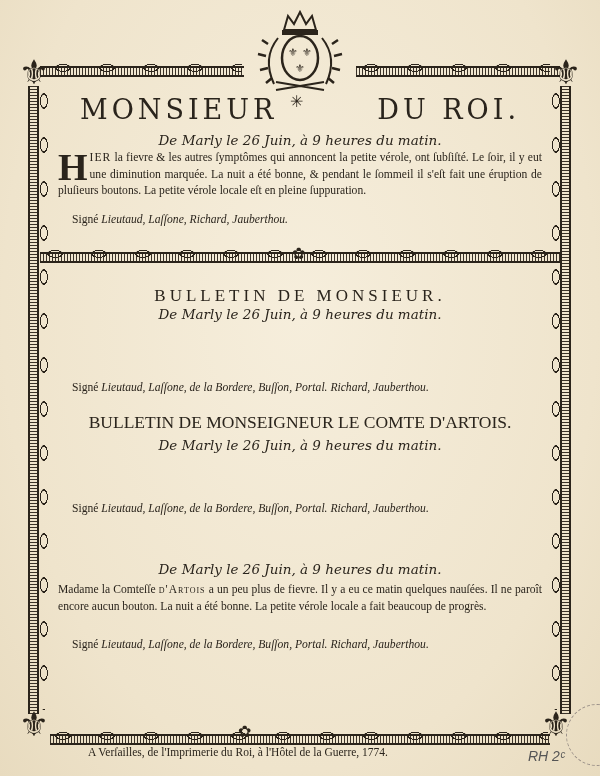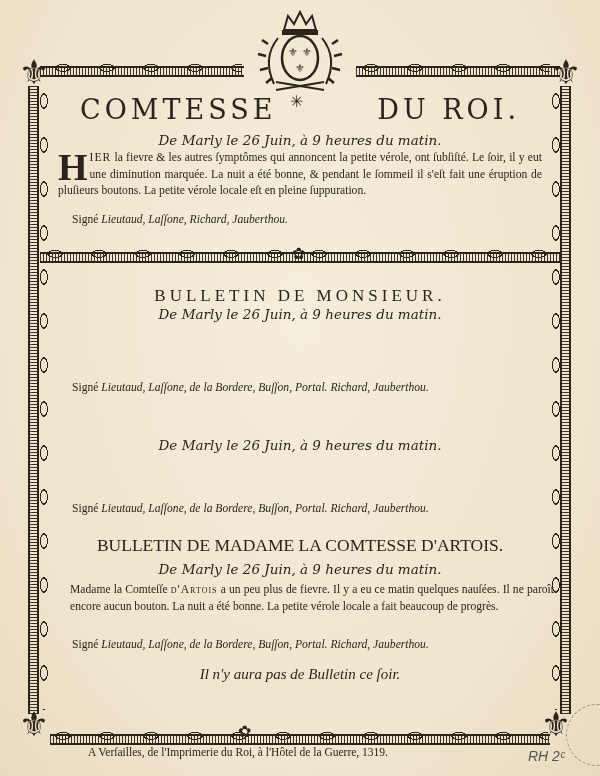--- a/index.html
+++ b/index.html
@@ -127,53 +127,52 @@
     <text x="40" y="48" font-size="11" fill="#2b241b">⚜</text>
     <text x="54" y="48" font-size="11" fill="#2b241b">⚜</text>
     <text x="47" y="64" font-size="11" fill="#2b241b">⚜</text>
     <path d="M30 30 Q14 50 26 76 M74 30 Q90 50 78 76" fill="none" stroke="#2b241b" stroke-width="2"></path>
     <path d="M20 36 l-6 -4 M18 48 l-8 -2 M20 60 l-8 2 M24 70 l-6 5 M84 36 l6 -4 M86 48 l8 -2 M84 60 l8 2 M80 70 l6 5" stroke="#2b241b" stroke-width="2.5"></path>
     <path d="M28 82 L76 74 M28 74 L76 82" stroke="#2b241b" stroke-width="2"></path>
   </svg>
   <div class="star">✳</div>
 
   <div class="title-roi">
-    <span class="l">COMTESSE</span>
+    <span class="l">MONSIEUR</span>
     <span class="r">DU ROI.</span>
   </div>
   <div class="dateline" style="top:132px;">De Marly le 26 Juin, à 9 heures du matin.</div>
   <div class="para" style="top:150px;">
     <span class="dropcap">H</span><span class="smallcaps">IER</span><span> la fievre &amp; les autres ſymptômes qui annoncent la petite vérole, ont ſubſiſté. Le ſoir, il y eut une diminution marquée. La nuit a été bonne, &amp; pendant le ſommeil il s'eſt fait une éruption de pluſieurs boutons. La petite vérole locale eſt en pleine ſuppuration.</span>
   </div>
   <div class="sig" style="top:213px;">
     <span>Signé</span>
     <i>Lieutaud, Laſſone, Richard, Jauberthou.</i>
   </div>
 
   <div class="heading spaced" style="top:286px;">BULLETIN DE MONSIEUR.</div>
   <div class="dateline" style="top:306px;">De Marly le 26 Juin, à 9 heures du matin.</div>
   <div class="sig" style="top:381px;">
     <span>Signé</span>
     <i>Lieutaud, Laſſone, de la Bordere, Buſſon, Portal. Richard, Jauberthou.</i>
   </div>
 
+  <div class="heading" style="top:412px;">BULLETIN DE MONSEIGNEUR LE COMTE D'ARTOIS.</div>
   <div class="dateline" style="top:437px;">De Marly le 26 Juin, à 9 heures du matin.</div>
   <div class="sig" style="top:502px;">
     <span>Signé</span>
     <i>Lieutaud, Laſſone, de la Bordere, Buſſon, Portal. Richard, Jauberthou.</i>
   </div>
 
-  <div class="heading" style="top:535px;">BULLETIN DE MADAME LA COMTESSE D'ARTOIS.</div>
   <div class="dateline" style="top:561px;">De Marly le 26 Juin, à 9 heures du matin.</div>
-  <div class="para" style="top:582px;margin-left:12px;">
+  <div class="para" style="top:582px;">
     <span>Madame la Comteſſe </span><span class="smallcaps">d'Artois</span><span> a un peu plus de fievre. Il y a eu ce matin quelques nauſées. Il ne paroît encore aucun bouton. La nuit a été bonne. La petite vérole locale a fait beaucoup de progrès.</span>
   </div>
   <div class="sig" style="top:638px;">
     <span>Signé</span>
     <i>Lieutaud, Laſſone, de la Bordere, Buſſon, Portal. Richard, Jauberthou.</i>
   </div>
 
-  <div class="closing" style="top:666px;">Il n'y aura pas de Bulletin ce ſoir.</div>
 
-  <div class="imprint">A Verſailles, de l'Imprimerie du Roi, à l'Hôtel de la Guerre, 1319.</div>
+  <div class="imprint">A Verſailles, de l'Imprimerie du Roi, à l'Hôtel de la Guerre, 1774.</div>
   <div class="shelfmark">RH 2ᶜ</div>
   <div class="stamp"></div>
 </div>
 
 </body></html>

